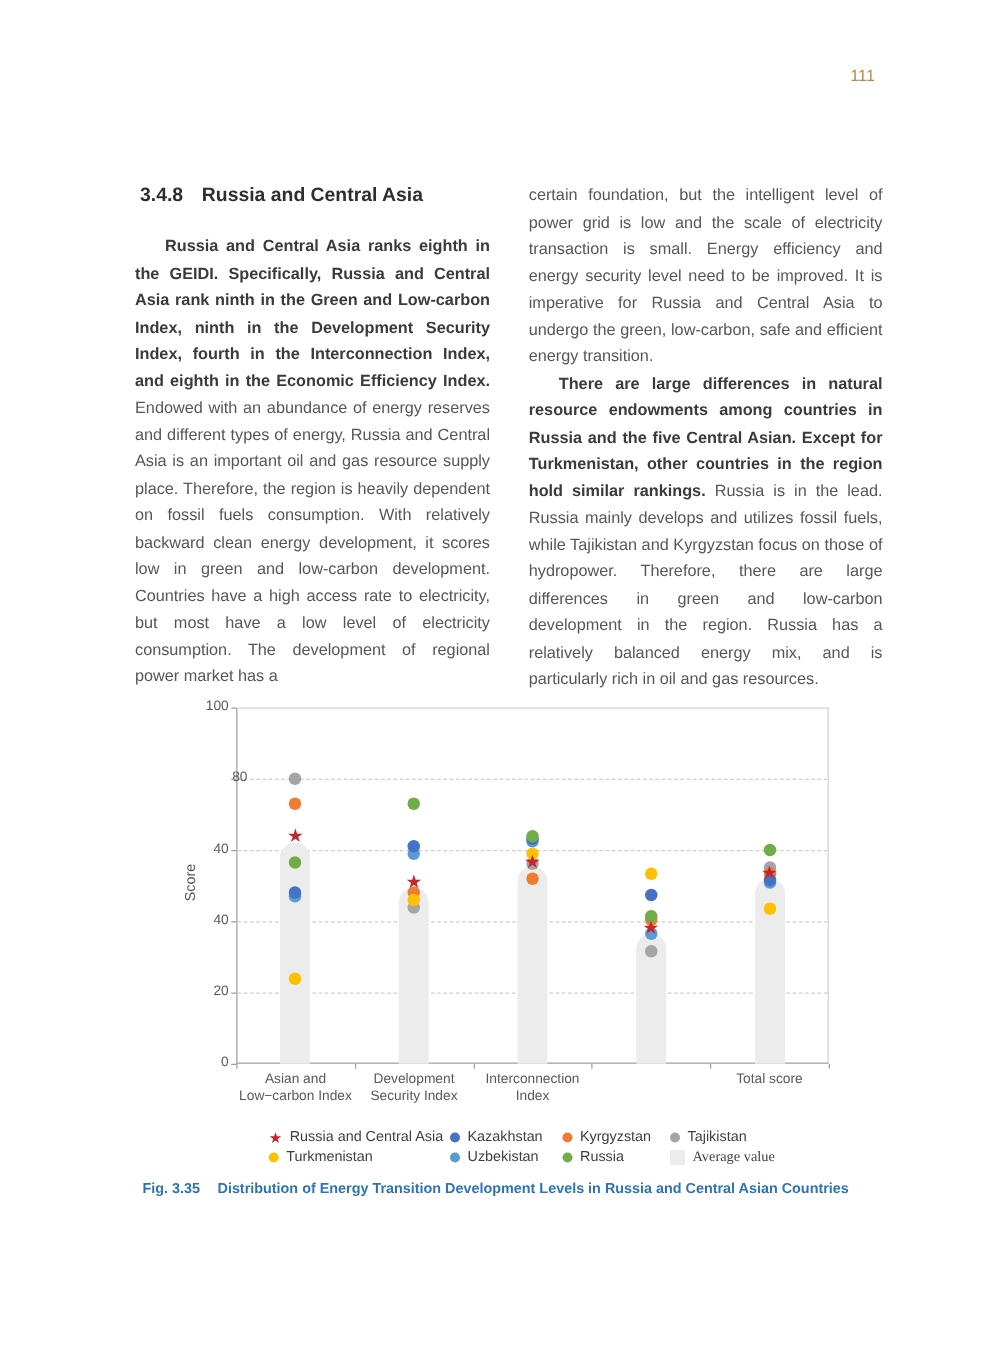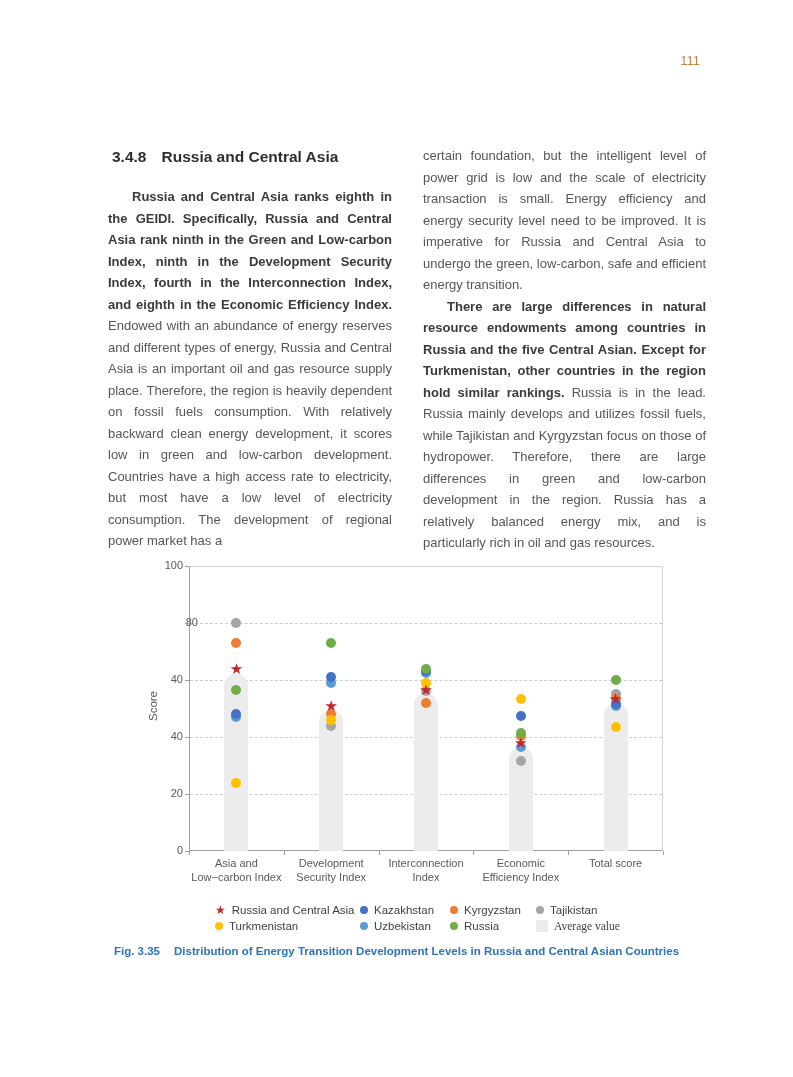--- a/index.html
+++ b/index.html
@@ -120,34 +120,30 @@
     <div class="dot" style="left: 331.2px; top: 642.95px; background: rgb(112, 173, 71);"></div>
     <div class="dot" style="left: 426px; top: 668.6px; background: rgb(112, 173, 71);"></div>
     <div class="dot" style="left: 520.8px; top: 732.725px; background: rgb(112, 173, 71);"></div>
     <div class="dot" style="left: 615.6px; top: 680px; background: rgb(112, 173, 71);"></div>
     <div class="star" style="left: 236.4px; top: 668.6px; color: rgb(193, 39, 45);">★</div>
     <div class="star" style="left: 331.2px; top: 705.65px; color: rgb(193, 39, 45);">★</div>
     <div class="star" style="left: 426px; top: 689.975px; color: rgb(193, 39, 45);">★</div>
     <div class="star" style="left: 520.8px; top: 742.7px; color: rgb(193, 39, 45);">★</div>
     <div class="star" style="left: 615.6px; top: 698.525px; color: rgb(193, 39, 45);">★</div>
     <div class="catlabel" style="left: 171.4px; top: 857px; width: 130px;">
-      <div>Asia and</div>
+      <div>Asian and</div>
       <div>Low−carbon Index</div>
     </div>
     <div class="catlabel" style="left: 266.2px; top: 857px; width: 130px;">
       <div>Development</div>
       <div>Security Index</div>
     </div>
     <div class="catlabel" style="left: 361px; top: 857px; width: 130px;">
       <div>Interconnection</div>
       <div>Index</div>
-    </div>
-    <div class="catlabel" style="left: 455.8px; top: 857px; width: 130px;">
-      <div>Economic</div>
-      <div>Efficiency Index</div>
     </div>
     <div class="catlabel" style="left: 550.6px; top: 857px; width: 130px;">
       <div>Total score</div>
     </div>
     <div class="legend-item" style="left: 215px; top: 903px;">
       <span class="lg-star" style="color: rgb(193, 39, 45);">★</span>
       <span>Russia and Central Asia</span>
     </div>
     <div class="legend-item" style="left: 360px; top: 903px;">
       <span class="lg-dot" style="background: rgb(68, 114, 196);"></span>

